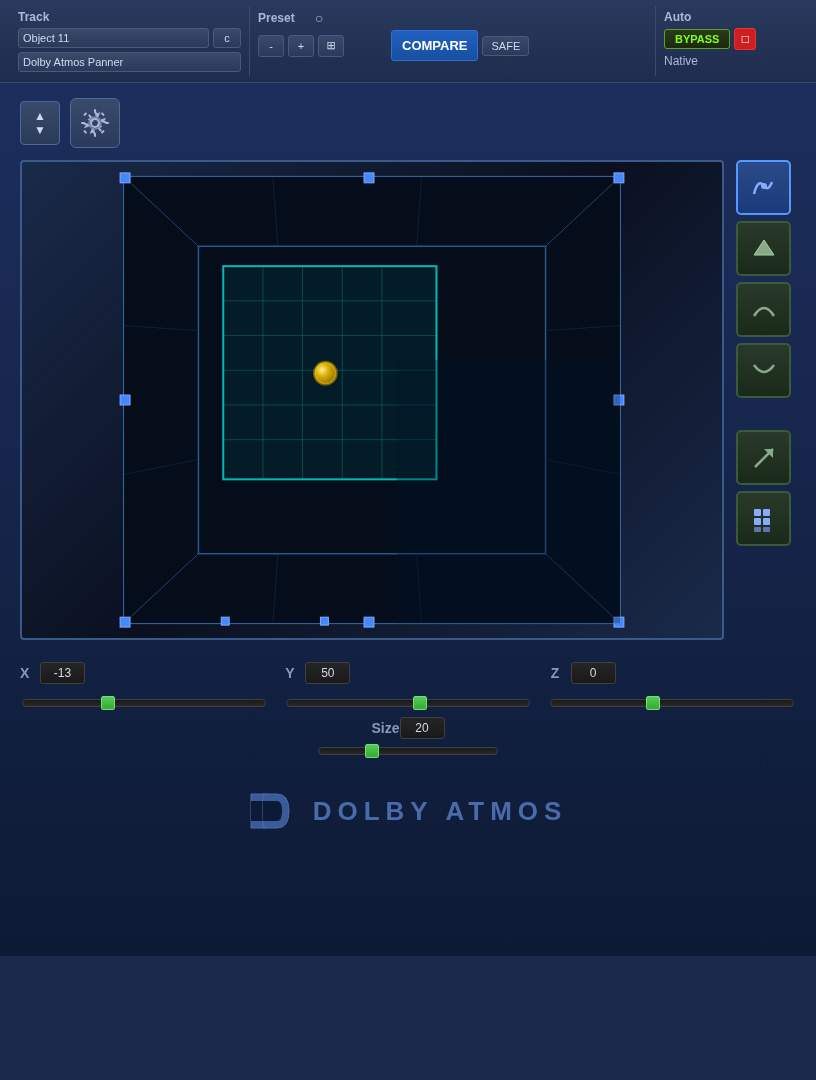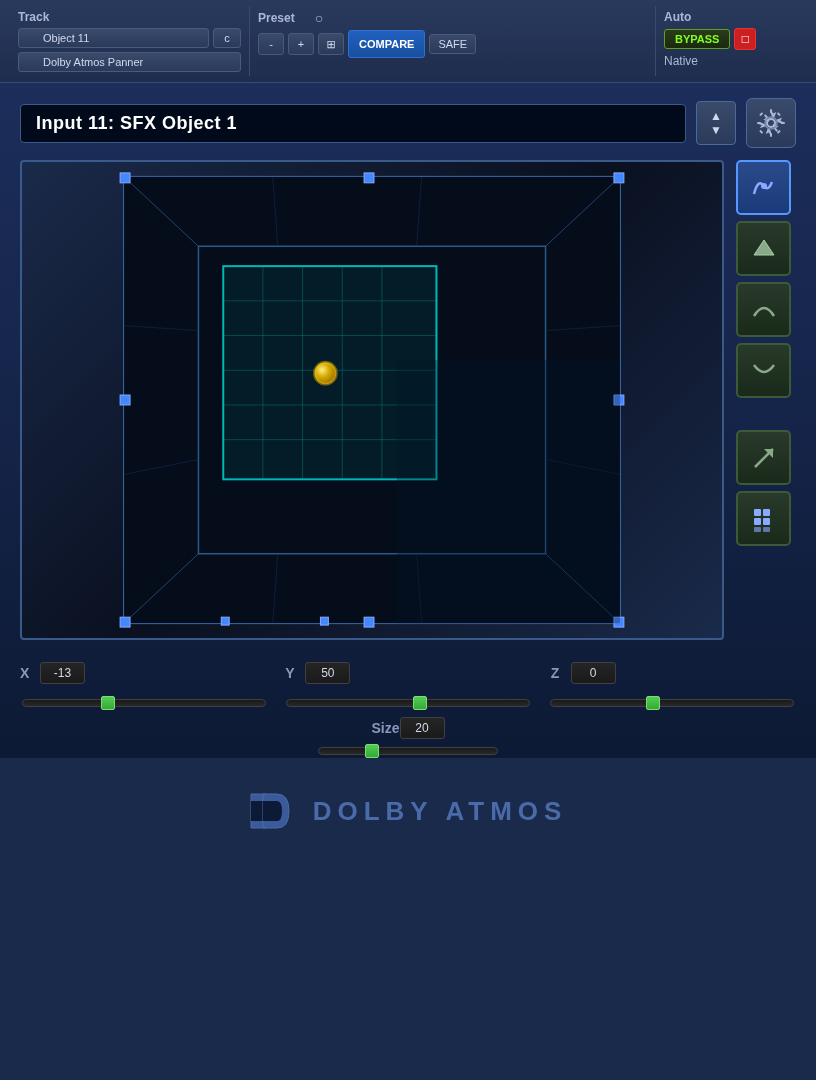--- a/index.html
+++ b/index.html
@@ -6,39 +6,39 @@
     body {
       width: 816px;
       height: 1080px;
       background: #1a2a4a;
       font-family: Arial, sans-serif;
       overflow: hidden;
     }
 
     .plugin-container {
       width: 816px;
-      height: 758px;
+      height: 956px;
       background: linear-gradient(180deg, #1e3060 0%, #0d1a35 100%);
       position: relative;
     }
 
     
     .top-bar {
       background: linear-gradient(180deg, #2a3a5e 0%, #1e2d4d 100%);
       border-bottom: 1px solid #3a4a6e;
       padding: 6px 10px;
     }
 
     .dropdown {
       background: linear-gradient(180deg, #3a4a6a 0%, #2a3a5a 100%);
       border: 1px solid #4a5a7a;
       border-radius: 3px;
       color: #d0d8f0;
       font-size: 11px;
-      padding: 3px 24px;
+      padding: 3px 4px;
       cursor: pointer;
     }
 
     .dropdown-small {
       background: linear-gradient(180deg, #3a4a6a 0%, #2a3a5a 100%);
       border: 1px solid #4a5a7a;
       border-radius: 3px;
       color: #d0d8f0;
       font-size: 11px;
       padding: 3px 5px;
@@ -72,24 +72,25 @@
       justify-content: center;
       min-width: 26px;
       height: 22px;
     }
 
     .compare-btn {
       background: linear-gradient(180deg, #2060c0 0%, #1850a0 100%);
       border: 1px solid #3070d0;
       border-radius: 3px;
       color: #ffffff;
-      font-size: 11px;
+      font-size: 13px;
       font-weight: bold;
       padding: 7px 10px;
       cursor: pointer;
+      margin-left: 43px;
     }
 
     .safe-btn {
       background: linear-gradient(180deg, #3a4a6a 0%, #2a3a5a 100%);
       border: 1px solid #4a5a7a;
       border-radius: 3px;
       color: #d0d8f0;
       font-size: 11px;
       padding: 3px 8px;
       cursor: pointer;
@@ -391,21 +392,20 @@
           <div class="native-label">Native</div>
         </div>
       </div>
 
     </div>
   </div>
 
   <div class="main-content">
 
     <div class="input-display">
-      <div class="input-name-box">Input 11: SFX Object 1</div>
       <div class="arrow-btn">
         <span style="font-size:12px">▲</span>
         <span style="font-size:12px">▼</span>
       </div>
       <div class="gear-btn">
         <svg width="30" height="30" viewBox="0 0 30 30">
           <circle cx="15" cy="15" r="4" fill="none" stroke="#aab8d8" stroke-width="2"></circle>
           <path d="M15 3 L16.5 7 L18.5 6 L17 10 M27 15 L23 13.5 L24 11.5 L20 13 M21.2 23.2 L18.5 20 L20.5 18.5 L17 17 M15 27 L13.5 23 L11.5 24 L13 20 M3 15 L7 16.5 L6 18.5 L10 17 M8.8 6.8 L11.5 10 L9.5 11.5 L13 13" stroke="#aab8d8" stroke-width="2" fill="none"></path>
           <circle cx="15" cy="15" r="6" fill="none" stroke="#7a8aaa" stroke-width="1.5"></circle>
           <g fill="#aab8d8">

